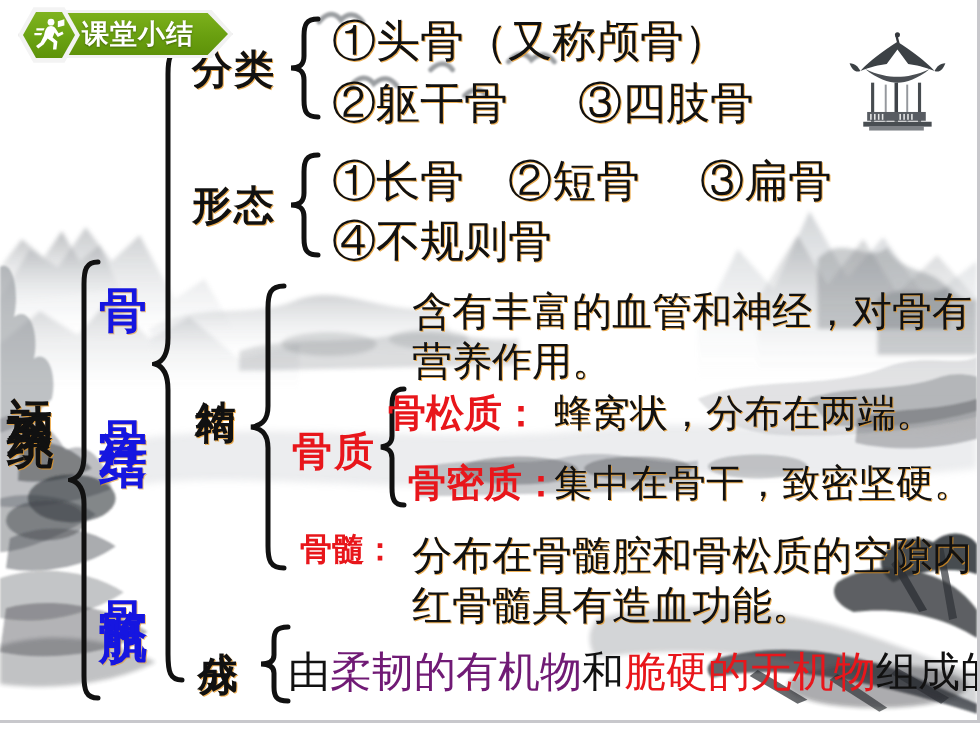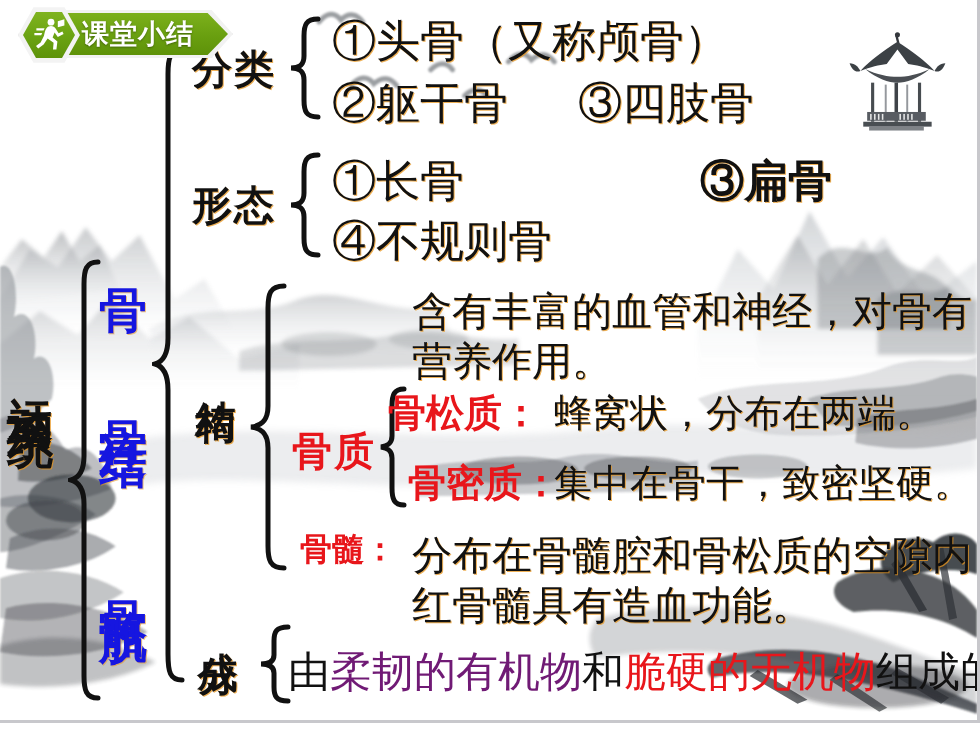--- a/index.html
+++ b/index.html
@@ -332,21 +332,22 @@
 
   <div class="cn blk vert" style="left:196px;top:368px;font-size:40px;letter-spacing:4px;">结构</div>
 
   <div class="cn blk vert" style="left:198px;top:620px;font-size:40px;letter-spacing:4px;">成分</div>
 
   <div class="cn blk" style="left:332px;top:12px;font-size:44px;font-weight:normal;">①头骨（又称颅骨）</div>
   <div class="cn blk" style="left:332px;top:74px;font-size:44px;font-weight:normal;">②躯干骨</div>
   <div class="cn blk" style="left:578px;top:74px;font-size:44px;font-weight:normal;">③四肢骨</div>
 
   <div class="cn blk" style="left:332px;top:152px;font-size:44px;font-weight:normal;">①长骨</div>
-  <div class="cn blk" style="left:700px;top:152px;font-size:44px;font-weight:bold;">③扁骨</div>
+  <div class="cn blk" style="left:508px;top:152px;font-size:44px;font-weight:normal;">②短骨</div>
+  <div class="cn blk" style="left:700px;top:152px;font-size:44px;font-weight:normal;">③扁骨</div>
   <div class="cn blk" style="left:332px;top:212px;font-size:44px;font-weight:normal;">④不规则骨</div>
 
   <div class="cn blk" style="left:412px;top:284px;font-size:40px;font-weight:normal;">含有丰富的血管和神经，对骨有</div>
   <div class="cn blk" style="left:412px;top:334px;font-size:40px;font-weight:normal;">营养作用。</div>
 
   <div class="cn red" style="left:292px;top:424px;font-size:40px;font-weight:bold;letter-spacing:2px;">骨质</div>
 
   <div class="cn red" style="left:388px;top:388px;font-size:38px;font-weight:bold;">骨松质：</div>
   <div class="cn blk" style="left:554px;top:388px;font-size:38px;font-weight:normal;">蜂窝状，分布在两端。</div>
 

